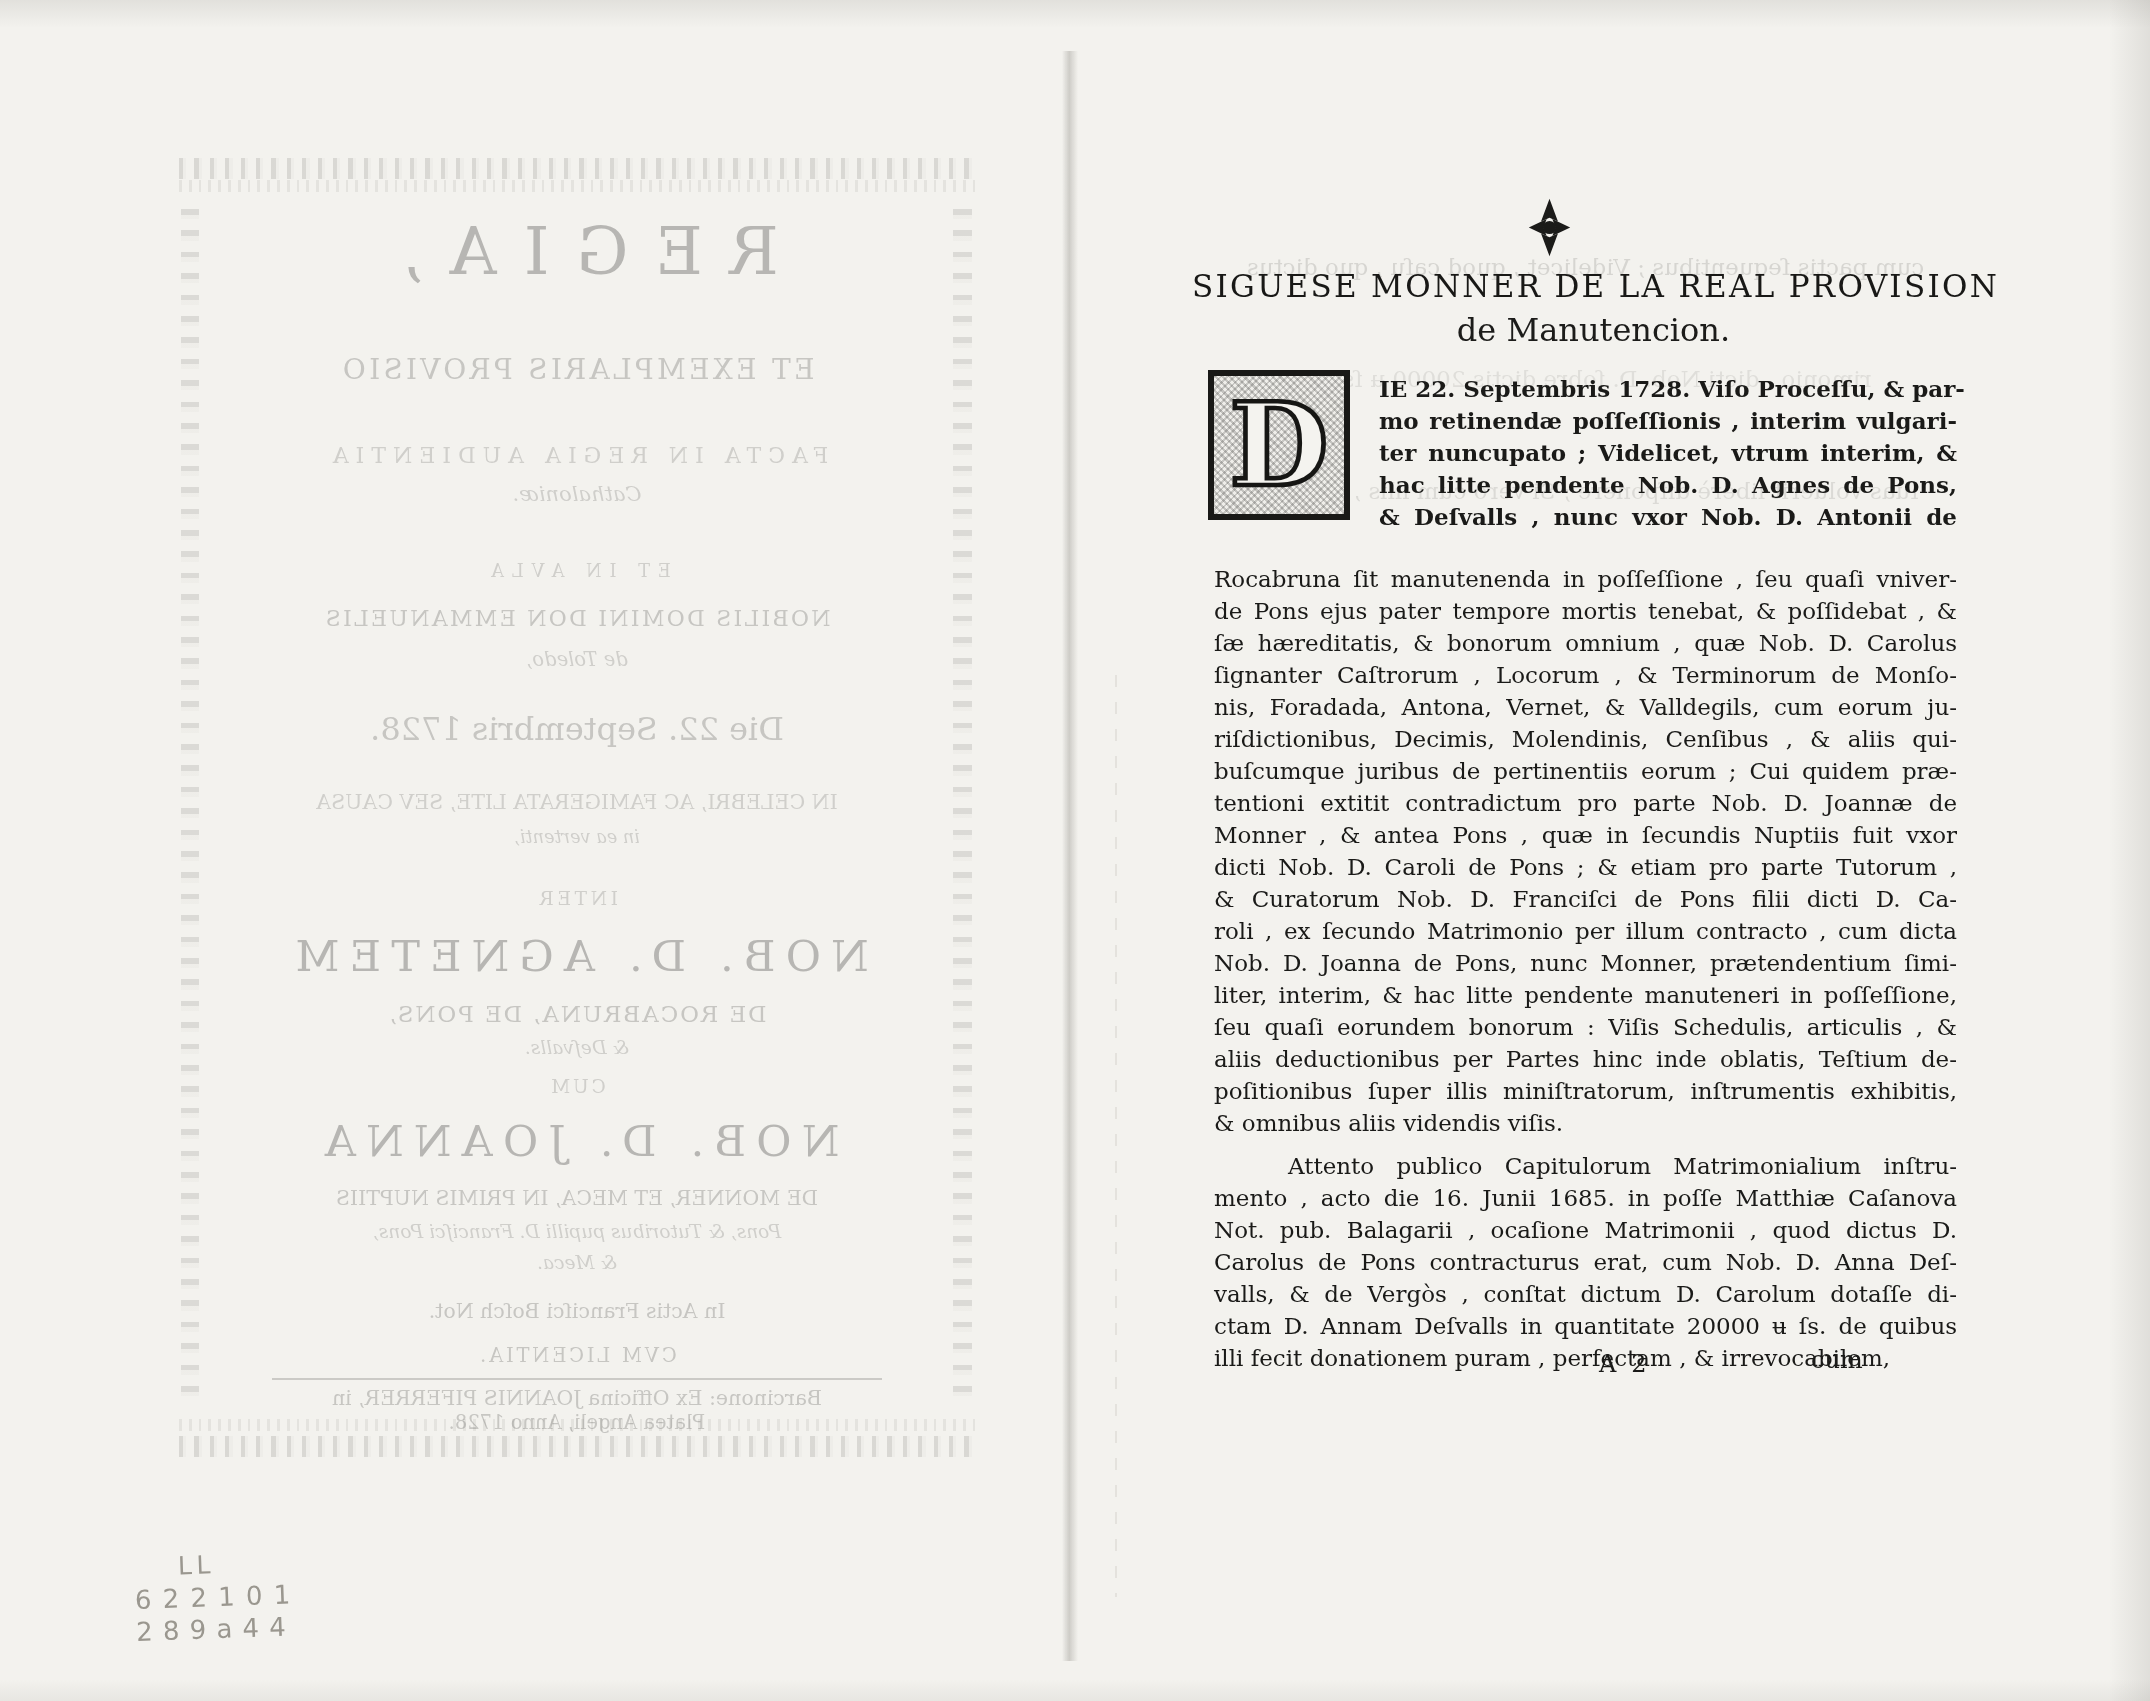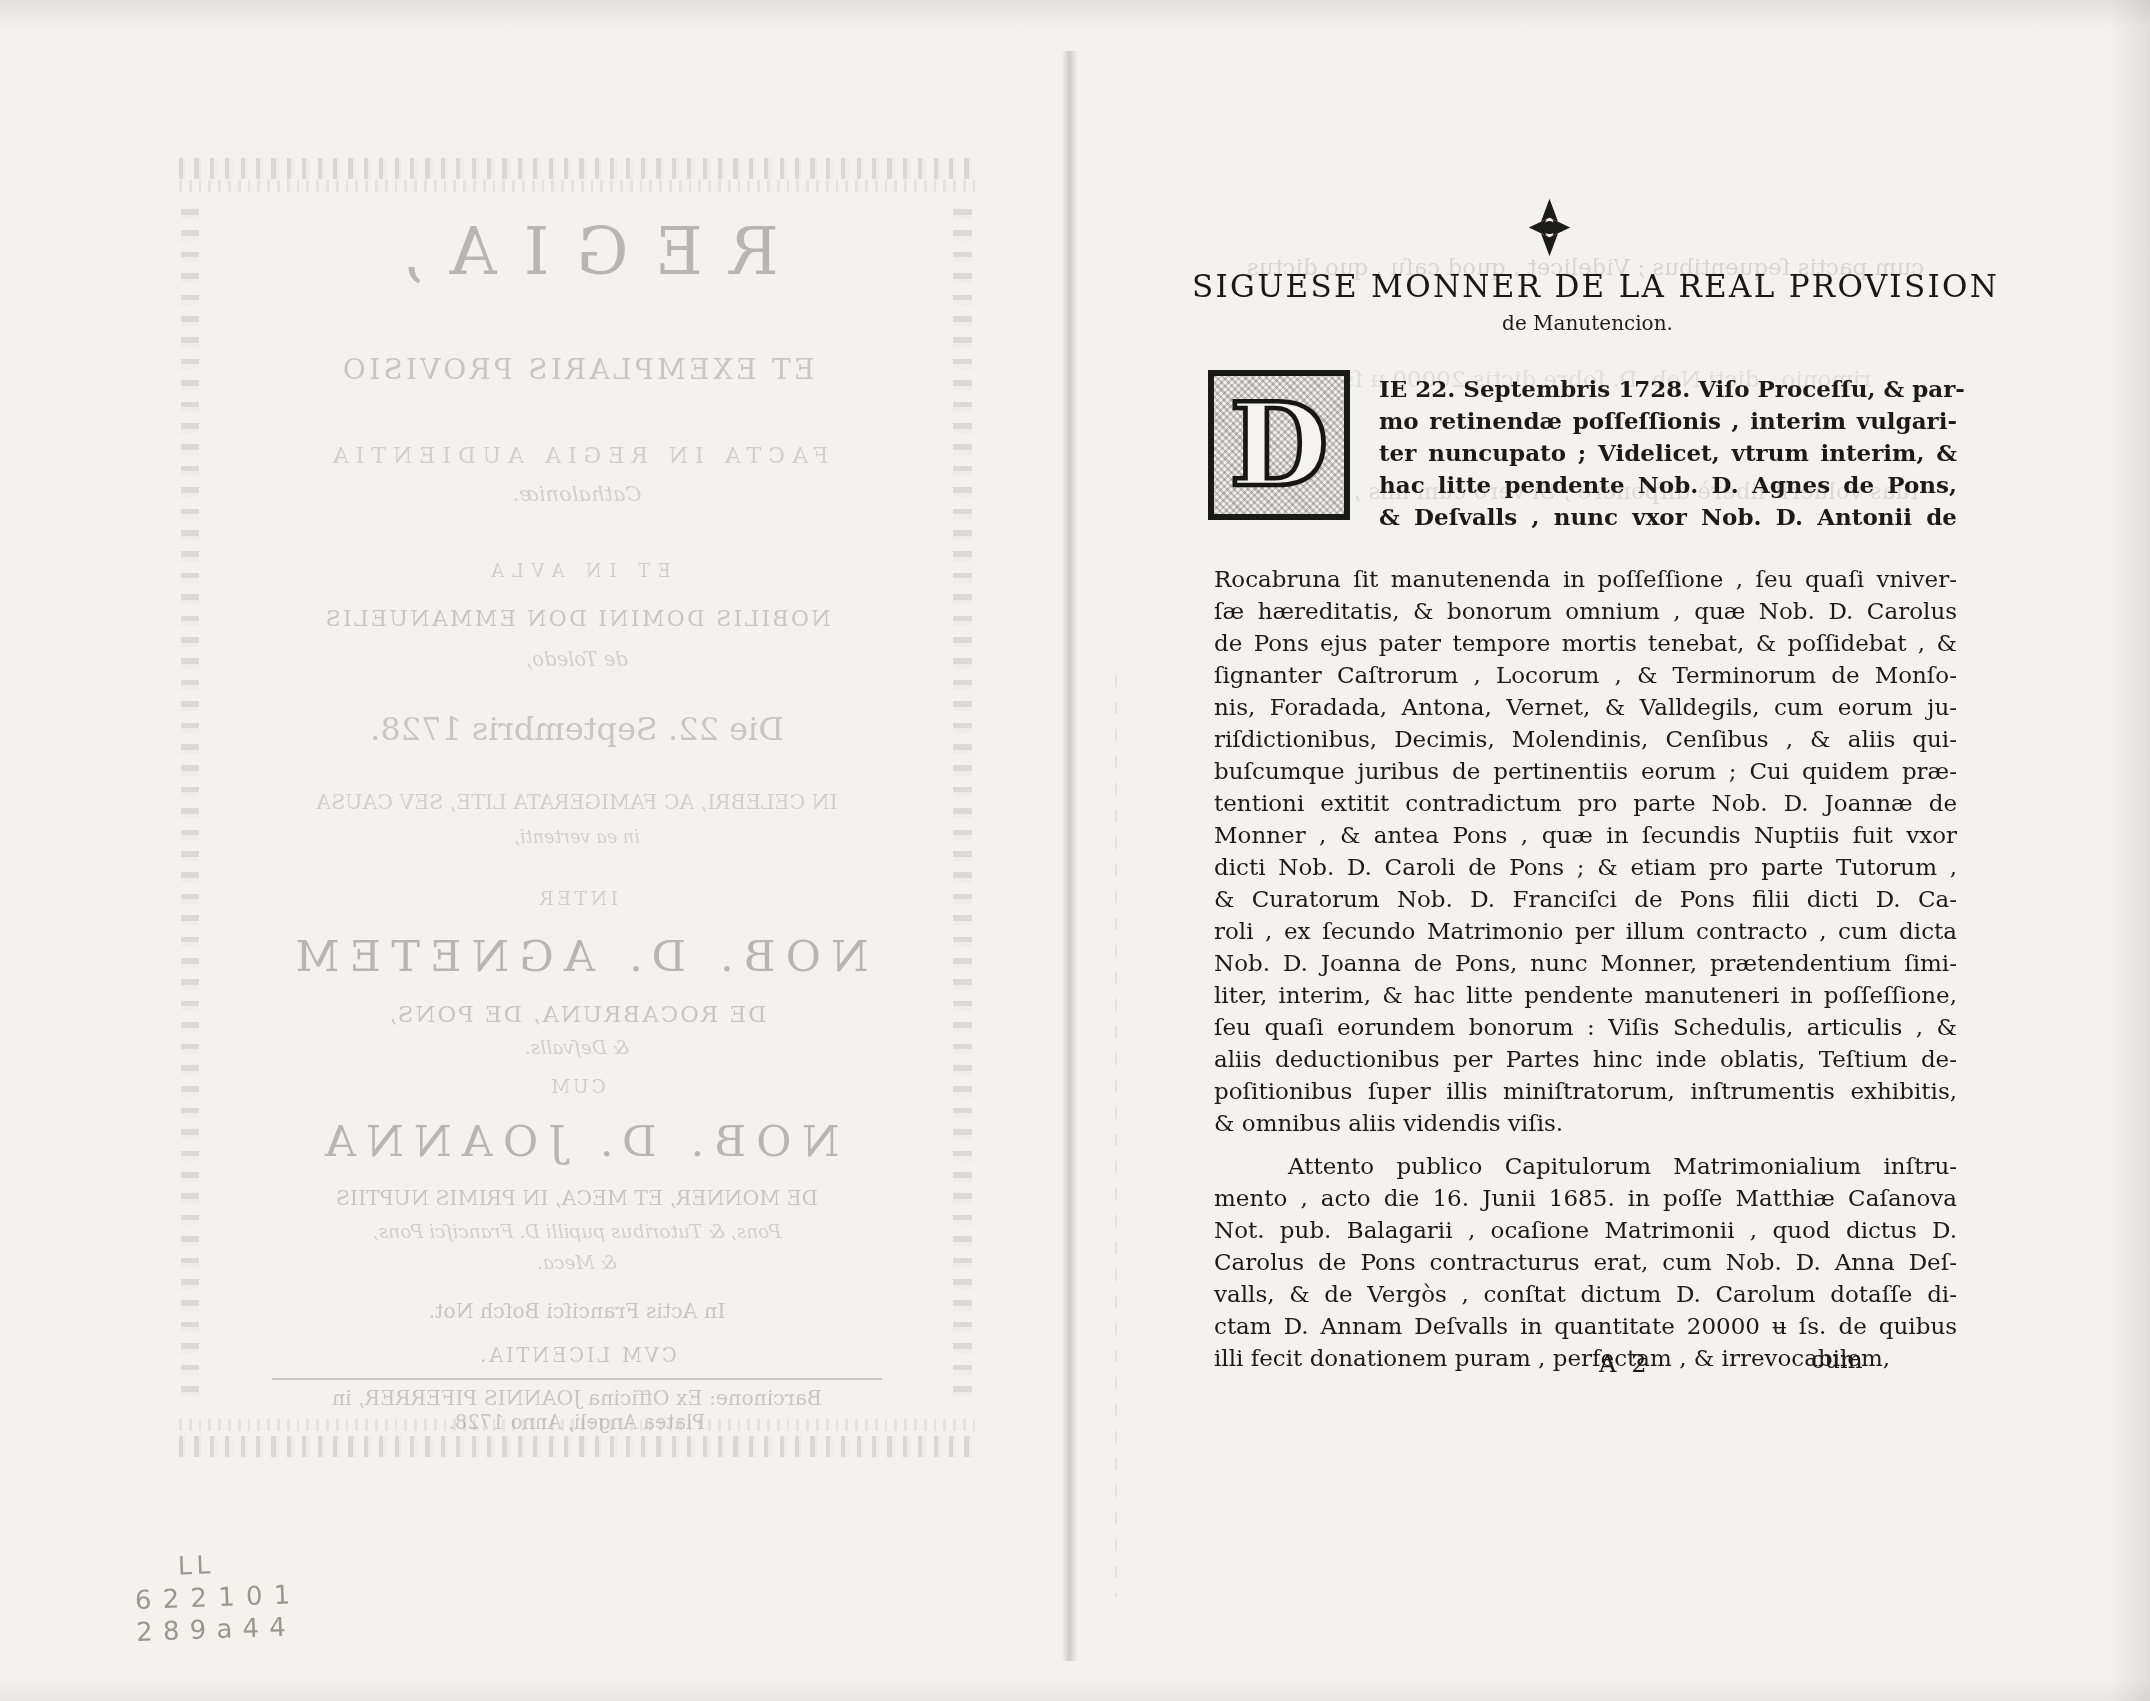--- a/index.html
+++ b/index.html
@@ -39,22 +39,22 @@
      font-family:"DejaVu Sans","Liberation Sans",sans-serif;transform:rotate(-2deg);}
   .hw1{font-size:25px;margin-left:44px;letter-spacing:4.7px;}
   .hw2{font-size:26px;letter-spacing:11.2px;margin-top:2.8px;}
   .hw3{font-size:26px;letter-spacing:10.2px;margin-top:1.9px;}
 
   
   .right-page{position:absolute;left:1094px;top:0;width:1057px;height:1702px;}
   .cross{position:absolute;left:432px;top:195px;width:47px;height:65px;}
   .rp-heading{position:absolute;left:98px;top:268px;width:791px;text-align:center;
       font-size:31px;letter-spacing:2.3px;white-space:nowrap;color:#181816;}
-  .rp-subheading{position:absolute;left:98px;top:311px;width:791px;text-align:center;
-      font-size:20px;color:#1c1c1a;}
+  .rp-subheading{position:absolute;left:104px;top:311px;width:791px;text-align:center;
+      font-size:32px;color:#1c1c1a;}
   .dropcap{position:absolute;left:114px;top:370px;width:142px;height:150px;
       border:6.5px solid #191917;box-sizing:border-box;background:
         repeating-linear-gradient(45deg,rgba(25,25,23,.20) 0 2.3px,transparent 2.3px 5.1px),
         repeating-linear-gradient(-45deg,rgba(25,25,23,.18) 0 1.9px,transparent 1.9px 4.7px),#efeeea;
       display:flex;align-items:center;justify-content:center;}
   .dropcap-letter{font-size:114px;line-height:1;color:#f4f3ef;
       -webkit-text-stroke:4.7px #161614;text-stroke:4.7px #161614;font-weight:bold;}
   .bodyline{font-size:23px;line-height:32px;white-space:nowrap;
       text-align:justify;text-align-last:justify;color:#1a1a18;}
   .block-ind{position:absolute;left:285px;top:373px;width:578px;font-weight:bold;}
@@ -151,22 +151,22 @@
     <div class="block-ind">
         <div class="bodyline">IE 22. Septembris 1728. Viſo Proceſſu, &amp; par-</div>
         <div class="bodyline">mo retinendæ poſſeſſionis , interim vulgari-</div>
         <div class="bodyline">ter nuncupato ; Videlicet, vtrum interim, &amp;</div>
         <div class="bodyline">hac litte pendente Nob. D. Agnes de Pons,</div>
         <div class="bodyline">&amp; Deſvalls , nunc vxor Nob. D. Antonii de</div>
       </div>
 
     <div class="block-full">
         <div class="bodyline">Rocabruna ſit manutenenda in poſſeſſione , ſeu quaſi vniver-</div>
+        <div class="bodyline">de Pons ejus pater tempore mortis tenebat, &amp; poſſidebat , &amp;</div>
         <div class="bodyline">ſæ hæreditatis, &amp; bonorum omnium , quæ Nob. D. Carolus</div>
-        <div class="bodyline">de Pons ejus pater tempore mortis tenebat, &amp; poſſidebat , &amp;</div>
         <div class="bodyline">ſignanter Caſtrorum , Locorum , &amp; Terminorum de Monſo-</div>
         <div class="bodyline">nis, Foradada, Antona, Vernet, &amp; Valldegils, cum eorum ju-</div>
         <div class="bodyline">riſdictionibus, Decimis, Molendinis, Cenſibus , &amp; aliis qui-</div>
         <div class="bodyline">buſcumque juribus de pertinentiis eorum ; Cui quidem præ-</div>
         <div class="bodyline">tentioni extitit contradictum pro parte Nob. D. Joannæ de</div>
         <div class="bodyline">Monner , &amp; antea Pons , quæ in ſecundis Nuptiis fuit vxor</div>
         <div class="bodyline">dicti Nob. D. Caroli de Pons ; &amp; etiam pro parte Tutorum ,</div>
         <div class="bodyline">&amp; Curatorum Nob. D. Franciſci de Pons filii dicti D. Ca-</div>
         <div class="bodyline">roli , ex ſecundo Matrimonio per illum contracto , cum dicta</div>
         <div class="bodyline">Nob. D. Joanna de Pons, nunc Monner, prætendentium ſimi-</div>

